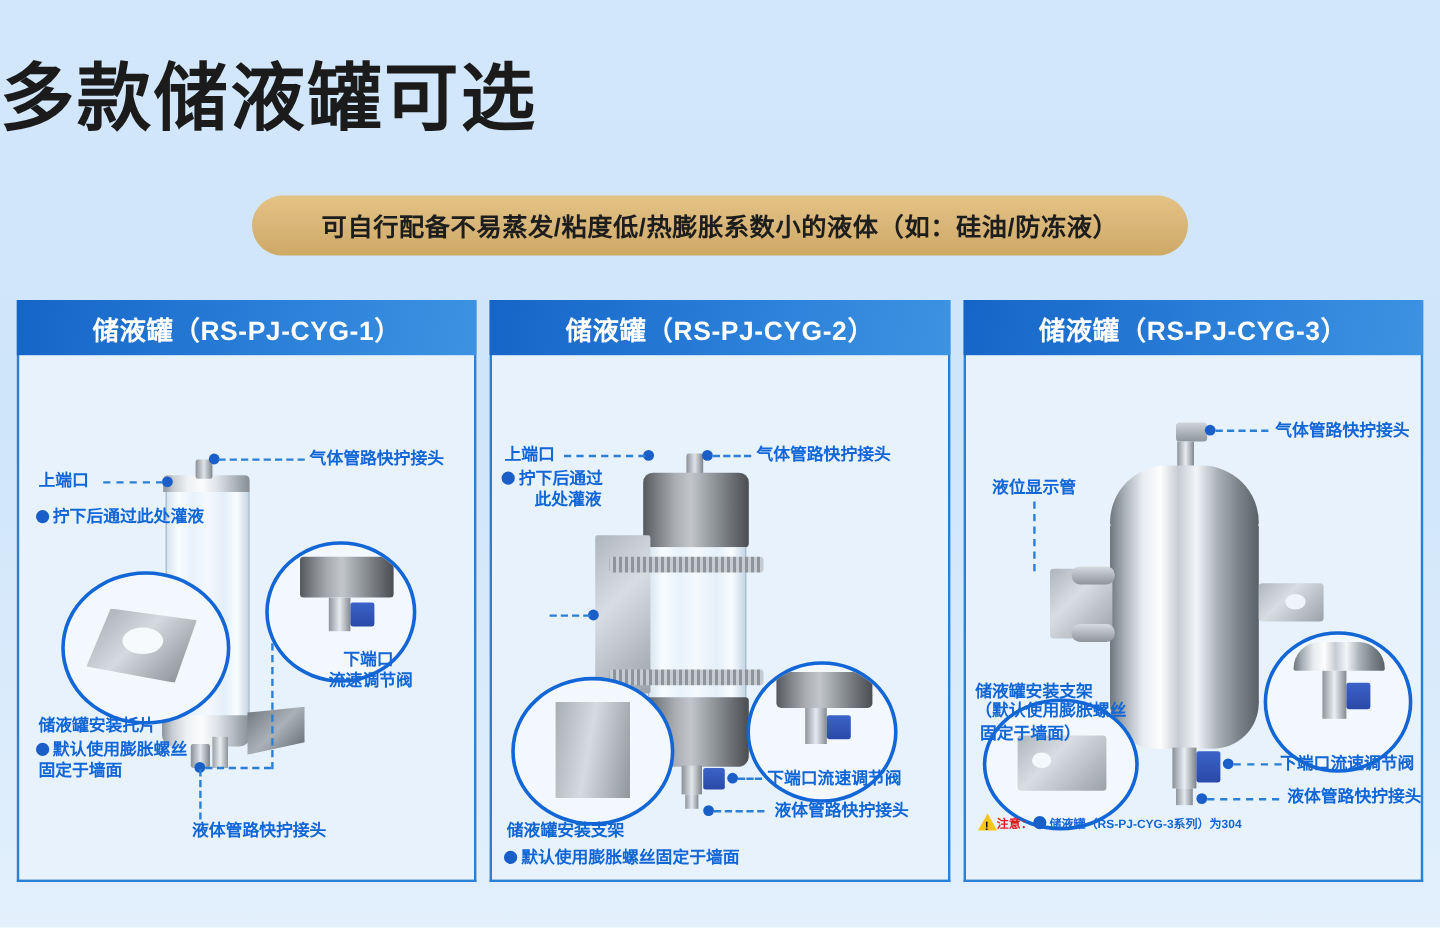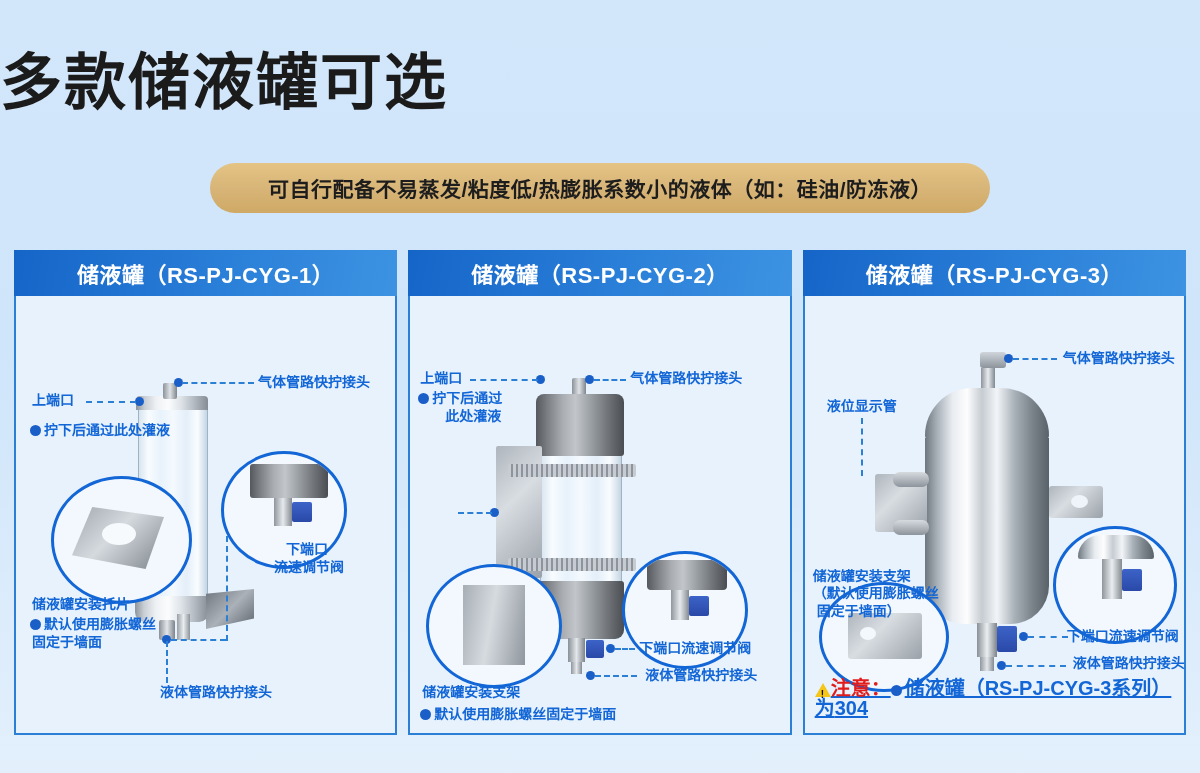--- a/index.html
+++ b/index.html
@@ -68,22 +68,22 @@
       #c2c6ca 45%,#9ba0a5 62%,#74787d 80%,#4a4d51 100%);
   }
   .steel{
     background:linear-gradient(90deg,#6e767e 0%,#a9b1b9 10%,#e8ecf0 22%,
       #fdfdfe 34%,#c6ccd2 46%,#f2f5f8 58%,#aab2b9 72%,#7d858c 86%,#596169 100%);
   }
   .valve-blue{background:linear-gradient(180deg,#3c63c8 0%,#2a49a8 100%);
               border-radius:2px;}
   .bracket{background:linear-gradient(135deg,#aeb5bc 0%,#d8dde2 40%,#9aa1a8 100%);}
   
-  .warn{position:absolute;font-size:20px;line-height:20px;font-weight:bold;
-        color:#1366d6;text-decoration:underline;}
+  .warn{position:absolute;font-size:10px;line-height:20px;font-weight:bold;
+        color:#1366d6;}
   .warn .tag{color:#e21b1b;}
   .warn .num{color:#1366d6;}
   .tri{display:inline-block;width:0;height:0;border-left:8px solid transparent;
        border-right:8px solid transparent;border-bottom:14px solid #f5c518;
        position:relative;vertical-align:-2px;}
   .tri::after{content:"!";position:absolute;left:-2px;top:2px;font-size:10px;
               color:#111;font-weight:bold;}
 </style>
 </head>
 <body>

